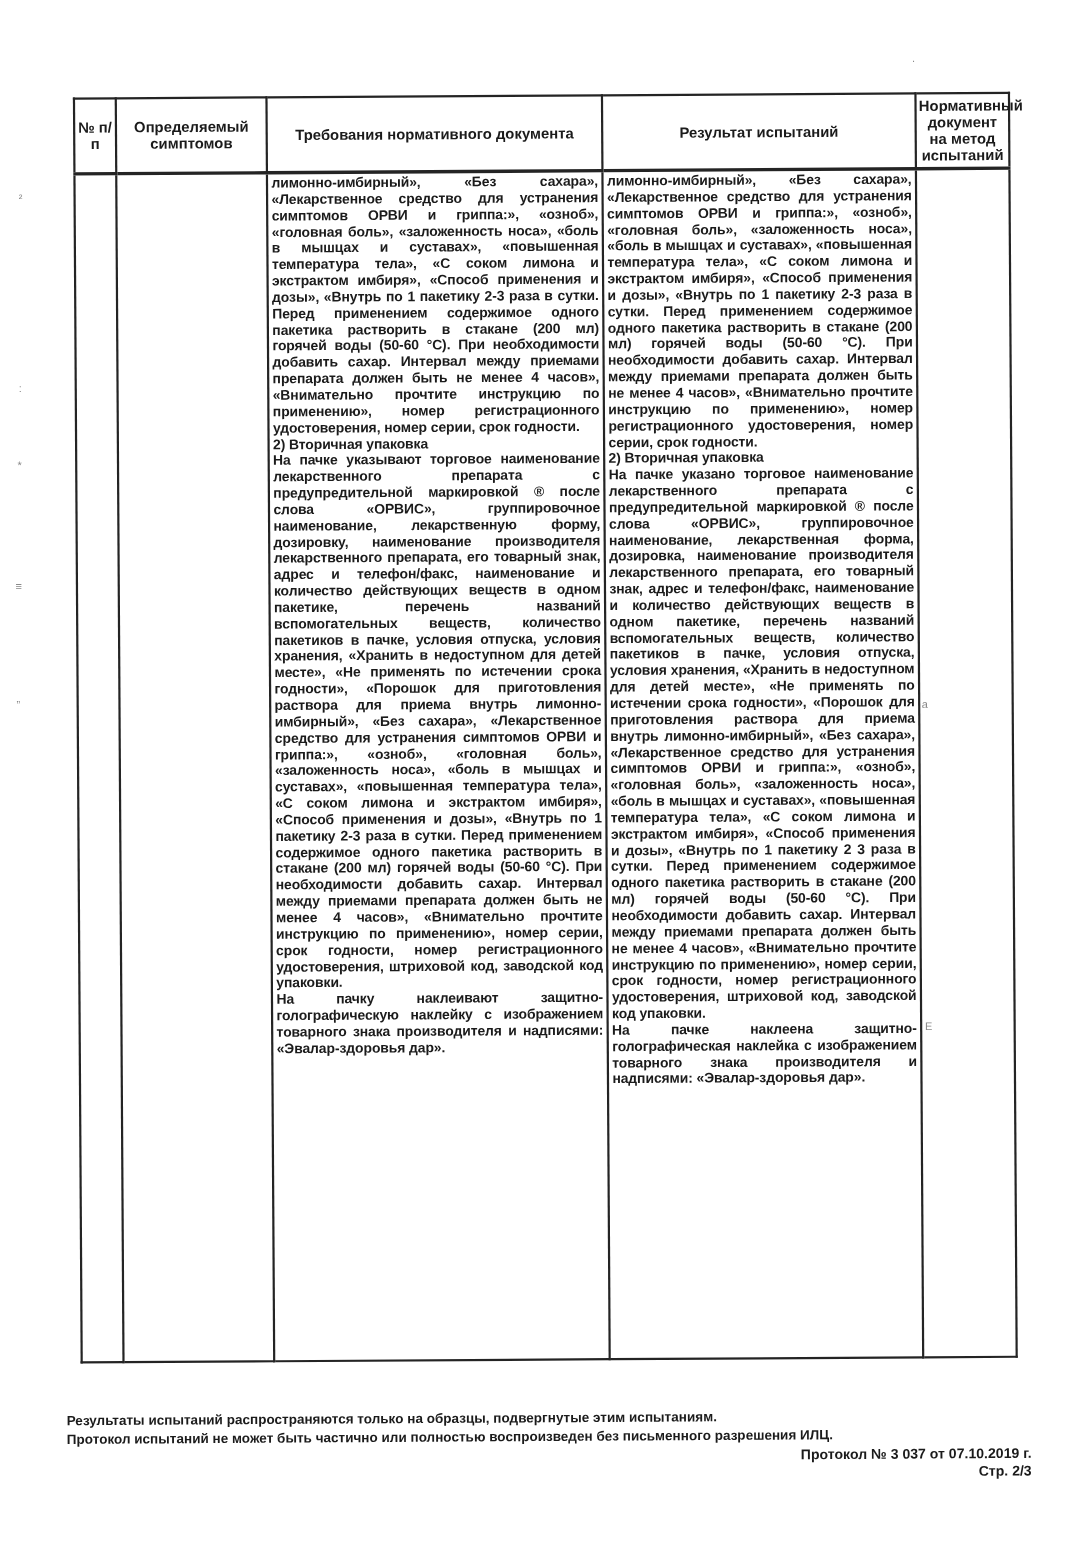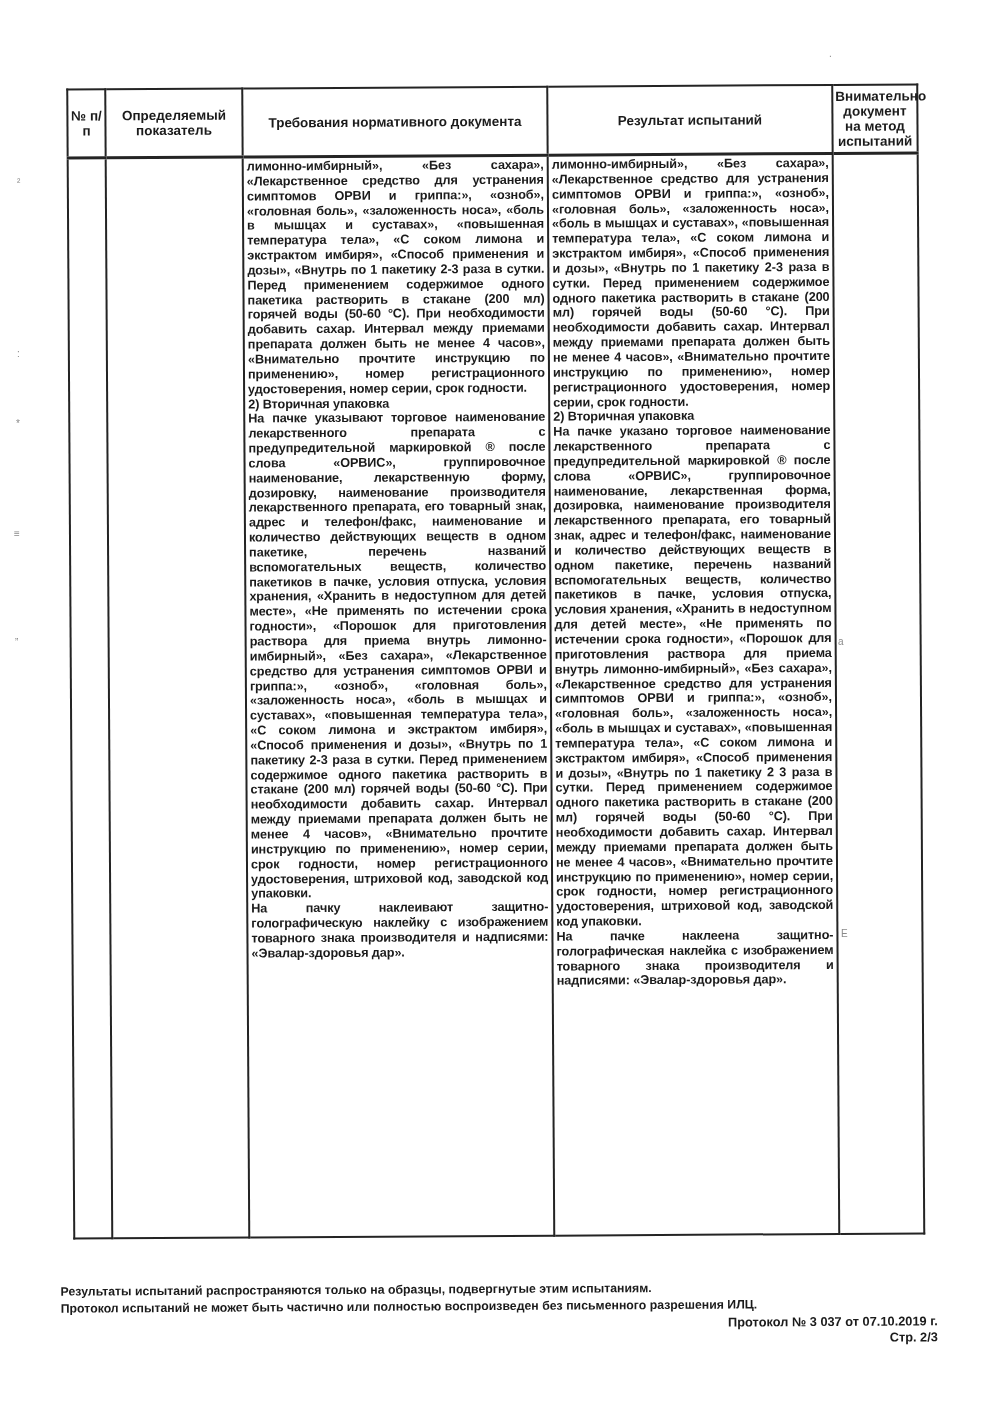--- a/index.html
+++ b/index.html
@@ -91,24 +91,24 @@
       <colgroup>
         <col style="width:38px">
         <col style="width:137px">
         <col style="width:305px">
         <col style="width:285px">
         <col style="width:85px">
       </colgroup>
       <thead>
         <tr>
           <th>№ п/п</th>
-          <th>Определяемый показатель</th>
+          <th>Определяемый симптомов</th>
           <th>Требования нормативного документа</th>
           <th>Результат испытаний</th>
-          <th>Внимательно документ на метод испытаний</th>
+          <th>Нормативный документ на метод испытаний</th>
         </tr>
       </thead>
       <tbody>
         <tr>
           <td></td>
           <td></td>
           <td class="cell-text">
             <p>лимонно-имбирный», «Без сахара», «Лекарственное средство для устранения симптомов ОРВИ и гриппа:», «озноб», «головная боль», «заложенность носа», «боль в мышцах и суставах», «повышенная температура тела», «С соком лимона и экстрактом имбиря», «Способ применения и дозы», «Внутрь по 1 пакетику 2-3 раза в сутки. Перед применением содержимое одного пакетика растворить в стакане (200 мл) горячей воды (50-60 °С). При необходимости добавить сахар. Интервал между приемами препарата должен быть не менее 4 часов», «Внимательно прочтите инструкцию по применению», номер регистрационного удостоверения, номер серии, срок годности.</p>
             <p class="subhead">2) Вторичная упаковка</p>
             <p>На пачке указывают торговое наименование лекарственного препарата с предупредительной маркировкой ® после слова «ОРВИС», группировочное наименование, лекарственную форму, дозировку, наименование производителя лекарственного препарата, его товарный знак, адрес и телефон/факс, наименование и количество действующих веществ в одном пакетике, перечень названий вспомогательных веществ, количество пакетиков в пачке, условия отпуска, условия хранения, «Хранить в недоступном для детей месте», «Не применять по истечении срока годности», «Порошок для приготовления раствора для приема внутрь лимонно-имбирный», «Без сахара», «Лекарственное средство для устранения симптомов ОРВИ и гриппа:», «озноб», «головная боль», «заложенность носа», «боль в мышцах и суставах», «повышенная температура тела», «С соком лимона и экстрактом имбиря», «Способ применения и дозы», «Внутрь по 1 пакетику 2-3 раза в сутки. Перед применением содержимое одного пакетика растворить в стакане (200 мл) горячей воды (50-60 °С). При необходимости добавить сахар. Интервал между приемами препарата должен быть не менее 4 часов», «Внимательно прочтите инструкцию по применению», номер серии, срок годности, номер регистрационного удостоверения, штриховой код, заводской код упаковки.</p>

